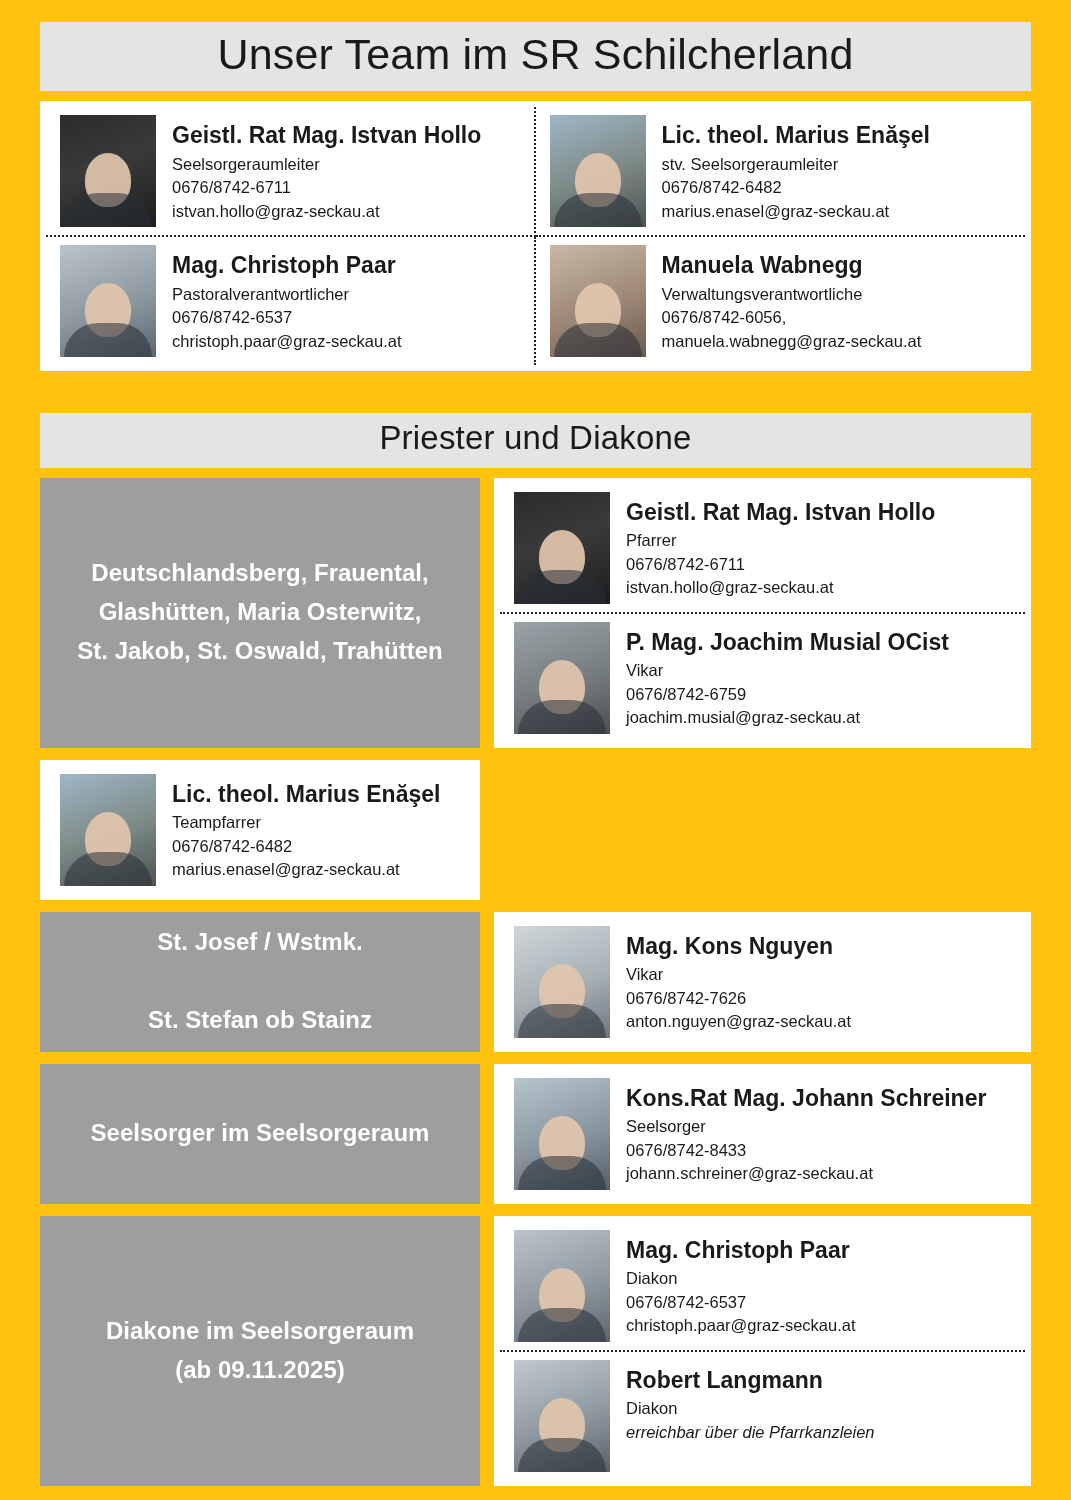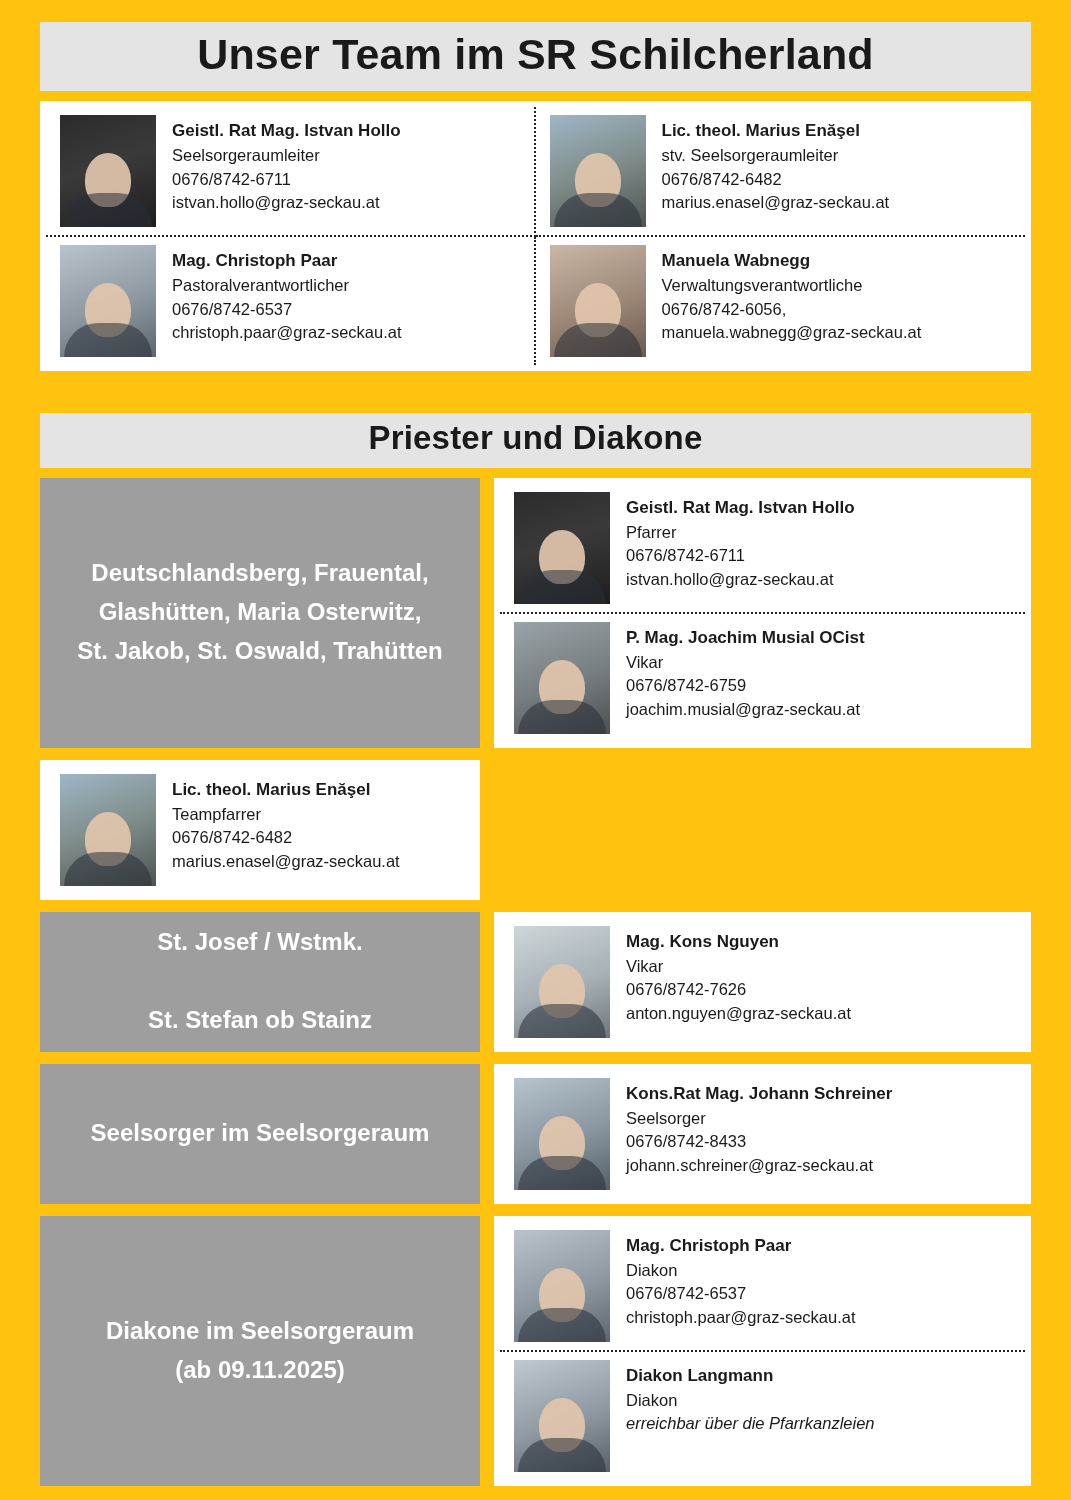--- a/index.html
+++ b/index.html
@@ -15,21 +15,21 @@
 
   
   .banner {
     background:#e4e4e4;
     text-align:center;
     padding:10px 0 14px 0;
     margin-bottom:10px;
   }
   .banner .title {
     font-size:43px;
-    font-weight:bold;
+    font-weight:normal;
     letter-spacing:0.2px;
     line-height:1.05;
   }
   .banner.small { padding:8px 0 12px 0; }
   .banner.small .title { font-size:33px; }
 
   
   .team-box {
     background:#fff;
     padding:6px 6px;
@@ -49,21 +49,21 @@
   .team-cell.rowtop { border-bottom:2px dotted #222; }
   .photo {
     width:96px; height:112px;
     flex:0 0 96px;
     background-size:cover;
     background-position:center top;
     border:0;
     margin-right:16px;
   }
   .person-info { padding-top:4px; line-height:1.42; font-size:16.5px; }
-  .person-info .name { font-weight:bold; font-size:17px; margin-bottom:1px; }
+  .person-info .name { font-weight:bold; font-size:23px; margin-bottom:1px; }
   .person-info .role { }
   .person-info .tel { }
   .person-info .mail { }
   .person-info .italic { font-style:italic; }
 
   
   .gap { height:42px; }
 
   
   .pg-row {
@@ -291,21 +291,21 @@
           <div class="tel">0676/8742-6537</div>
           <div class="mail">christoph.paar@graz-seckau.at</div>
         </div>
       </div>
       <div class="person-row">
         <div class="photo ph-langmann">
             <div class="face"></div>
             <div class="shoulders"></div>
           </div>
         <div class="person-info">
-          <div class="name">Diakon Langmann</div>
+          <div class="name">Robert Langmann</div>
           <div class="role">Diakon</div>
           <div class="mail italic">erreichbar über die Pfarrkanzleien</div>
         </div>
       </div>
     </div>
   </div>
 
 </div>
 
 </body></html>

